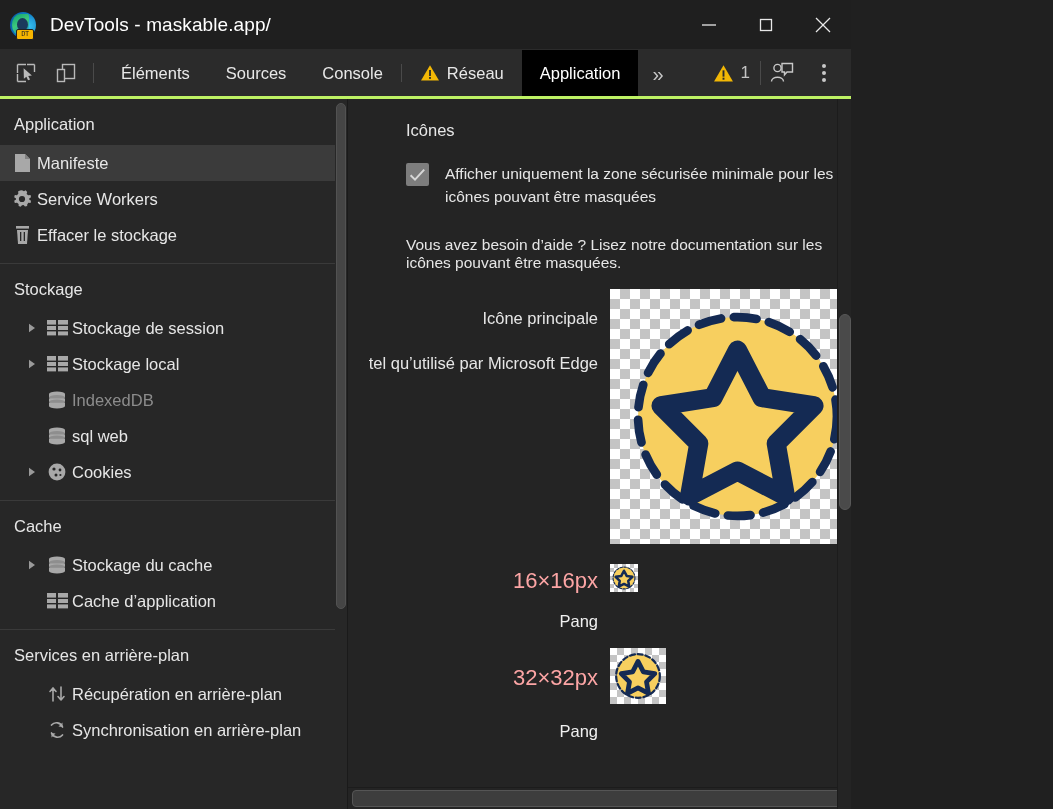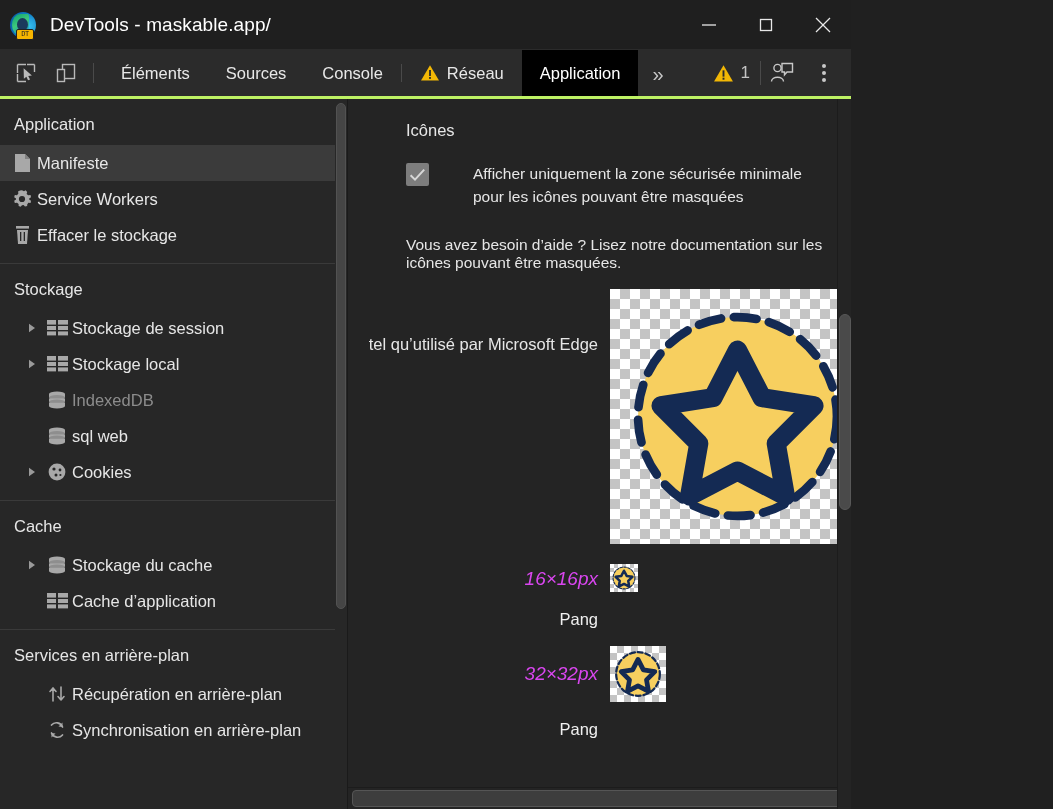--- a/index.html
+++ b/index.html
@@ -193,40 +193,40 @@
     display: flex; align-items: flex-start; gap: 16px;
     padding: 22px 0 0 58px;
   }
   .checkbox {
     width: 23px; height: 23px; flex: 0 0 23px;
     background: #7d7d7d;
     border-radius: 2px;
     display: flex; align-items: center; justify-content: center;
     margin-top: 1px;
   }
-  .chk-label { color: #e6e6e6; font-size: 15.5px; line-height: 23px; margin-left: 28px; }
+  .chk-label { color: #e6e6e6; font-size: 15.5px; line-height: 23px; }
   .help-line {
     color: #e6e6e6; font-size: 15.5px;
     padding: 28px 0 0 58px;
   }
 
   
   .previews { position: relative; margin-top: 6px; }
   .prow {
     display: flex; align-items: flex-start;
     position: relative;
   }
   .prow-labels {
     width: 262px; flex: 0 0 262px;
     text-align: right; padding-right: 12px;
     position: relative;
   }
   .plabel-main { color: #e6e6e6; font-size: 16.5px; }
   .plabel-sub  { color: #e6e6e6; font-size: 16.5px; margin-top: 26px; white-space: nowrap; }
-  .plabel-dim  { color: #d946ef; font-size: 19px; font-style: italic; }
+  .plabel-dim  { color: #fca5a5; font-size: 22px; }
   .pname       { color: #f0f0f0; font-size: 16.5px; }
 
   .checkerboard {
     background-image:
       linear-gradient(45deg, #c4c4c4 25%, transparent 25%, transparent 75%, #c4c4c4 75%),
       linear-gradient(45deg, #c4c4c4 25%, transparent 25%, transparent 75%, #c4c4c4 75%);
     background-color: #ffffff;
     background-size: 20px 20px;
     background-position: 0 0, 10px 10px;
   }
@@ -553,20 +553,21 @@
           </div>
           <div class="chk-label">Afficher uniquement la zone sécurisée minimale pour les icônes pouvant être masquées</div>
         </div>
 
         <div class="help-line">Vous avez besoin d’aide ? Lisez notre documentation sur les icônes pouvant être masquées.</div>
 
         <div class="previews">
 
           <div class="prow" style="margin-top:17px;">
             <div class="prow-labels" style="padding-top:20px;">
+              <div class="plabel-main">Icône principale</div>
               <div class="plabel-sub">tel qu’utilisé par Microsoft Edge</div>
             </div>
             <div class="checkerboard" style="width:255px;height:255px;flex:0 0 255px;position:relative;">
               <svg width="255" height="255" viewBox="0 0 100 100" style="position:absolute;inset:0;">
                 <circle cx="50" cy="50" r="39" fill="#f7cf5f"></circle>
                 <circle cx="50" cy="50" r="39" fill="none" stroke="#142a53" stroke-width="3.4" stroke-dasharray="9 5" stroke-linecap="round"></circle>
                 <path d="M50 24 L59.6 42.6 L80 45.8 L65.2 60.6 L68.8 81.2 L50 71.4 L31.2 81.2 L34.8 60.6 L20 45.8 L40.4 42.6 Z" fill="none" stroke="#142a53" stroke-width="7.5" stroke-linejoin="round"></path>
               </svg>
             </div>
           </div>

